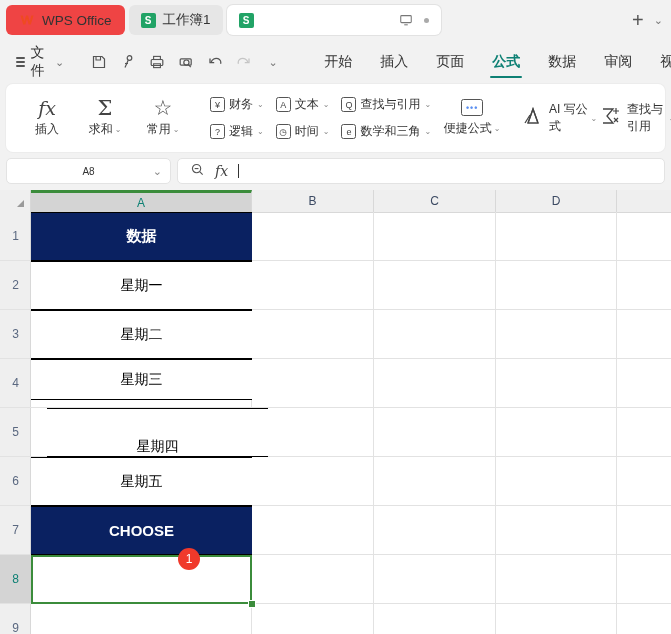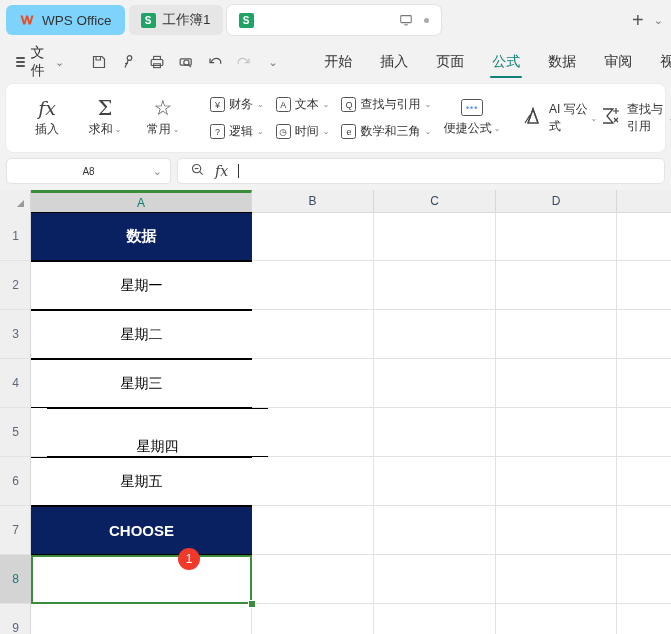--- a/index.html
+++ b/index.html
@@ -5,42 +5,42 @@
   html,body{margin:0;padding:0;}
   body{
     width:671px;height:634px;overflow:hidden;
     font-family:"Liberation Sans","DejaVu Sans",sans-serif;
     background:#f2f2f2;
     -webkit-font-smoothing:antialiased;
   }
   
   .tabbar{height:40px;background:#f2f2f2;display:flex;align-items:center;padding:0 0 0 6px;box-sizing:border-box;}
   .apptab{height:30px;border-radius:6px;display:flex;align-items:center;gap:7px;padding:0 13px;font-size:13.5px;color:#333;background:#e6e6e6;}
-  .apptab.wps{background:#7dd3fc;}
+  .apptab.wps{background:#ef4444;}
   .wpslogo{width:16px;height:16px;display:block;}
   .doctab{height:30px;border-radius:6px;display:flex;align-items:center;gap:7px;padding:0 12px;font-size:13.5px;color:#333;background:#e6e6e6;margin-left:4px;}
   .doctab.active{background:#ffffff;box-shadow:0 0 0 1px #e2e2e2;}
   .sicon{width:15px;height:15px;border-radius:2px;background:#21a366;color:#fff;font-size:10px;font-weight:bold;display:flex;align-items:center;justify-content:center;}
   .tabspace{flex:1;}
   .tabend{display:flex;align-items:center;gap:5px;padding-right:8px;}
   .mini-ic{width:22px;height:22px;display:flex;align-items:center;justify-content:center;color:#777;}
   .dot{width:5px;height:5px;border-radius:50%;background:#aaa;}
   .plus{font-size:20px;color:#555;width:22px;text-align:center;line-height:1;}
   .chev{font-size:11px;color:#777;}
   
   .menurow{height:44px;background:#f2f2f2;display:flex;align-items:center;padding-left:10px;box-sizing:border-box;}
   .filebtn{display:flex;align-items:center;gap:6px;font-size:14px;color:#333;padding:3px 6px;}
   .ham{display:inline-block;width:13px;}
   .ham i{display:block;height:1.4px;background:#555;margin:2.6px 0;border-radius:1px;}
   .vsep{width:1px;height:20px;background:#dcdcdc;margin:0 8px;}
   .qicons{display:flex;align-items:center;gap:3px;}
   .qic{width:26px;height:26px;display:flex;align-items:center;justify-content:center;border-radius:4px;}
   .rtabs{display:flex;align-items:flex-end;height:44px;margin-left:8px;}
   .rtab{font-size:14px;color:#333;padding:0 14px;height:44px;display:flex;align-items:center;position:relative;white-space:nowrap;}
-  .rtab.active{color:#0e8074;font-weight:normal;}
+  .rtab.active{color:#0e8074;font-weight:bold;}
   .rtab.active:after{content:"";position:absolute;left:12px;right:12px;bottom:6px;height:2px;background:#0e8074;border-radius:1px;}
   
   .ribbon{height:68px;background:#fff;border-radius:7px;margin:0 6px;display:flex;align-items:center;box-sizing:border-box;box-shadow:0 0 0 1px #ececec;}
   .grp{display:flex;align-items:center;height:100%;}
   .bigbtn{width:58px;height:58px;display:flex;flex-direction:column;align-items:center;justify-content:center;gap:3px;}
   .bigbtn .gl{font-size:19px;color:#444;line-height:20px;font-family:"DejaVu Serif",serif;font-style:italic;}
   .bigbtn .lbl{font-size:12px;color:#333;display:flex;align-items:center;gap:2px;}
   .cc{font-size:8px;color:#888;}
   .gsep{width:1px;height:44px;background:#ececec;margin:0 6px;}
   .col2{display:flex;flex-direction:column;justify-content:center;gap:8px;height:100%;padding:0 2px;}
@@ -385,21 +385,21 @@
 
     <div class="cell hdrcell" style="left:0;top:0;width:221px;height:49px;">
       <span>数据</span>
     </div>
     <div class="cell datacell" style="left:0;top:49px;width:221px;height:49px;">
       <span>星期一</span>
     </div>
     <div class="cell datacell" style="left:0;top:98px;width:221px;height:49px;">
       <span>星期二</span>
     </div>
-    <div class="cell datacell" style="left:0;top:147px;width:221px;height:49px;">
+    <div class="cell datacell" style="left:0;top:147px;width:221px;height:41px;">
       <span>星期三</span>
     </div>
     <div class="cell datacell" style="left:16px;top:196px;width:221px;height:49px;align-items:flex-end;">
       <span>星期四</span>
     </div>
     <div class="cell datacell" style="left:0;top:245px;width:221px;height:49px;">
       <span>星期五</span>
     </div>
     <div class="cell hdrcell" style="left:0;top:294px;width:221px;height:49px;">
       <span>CHOOSE</span>

